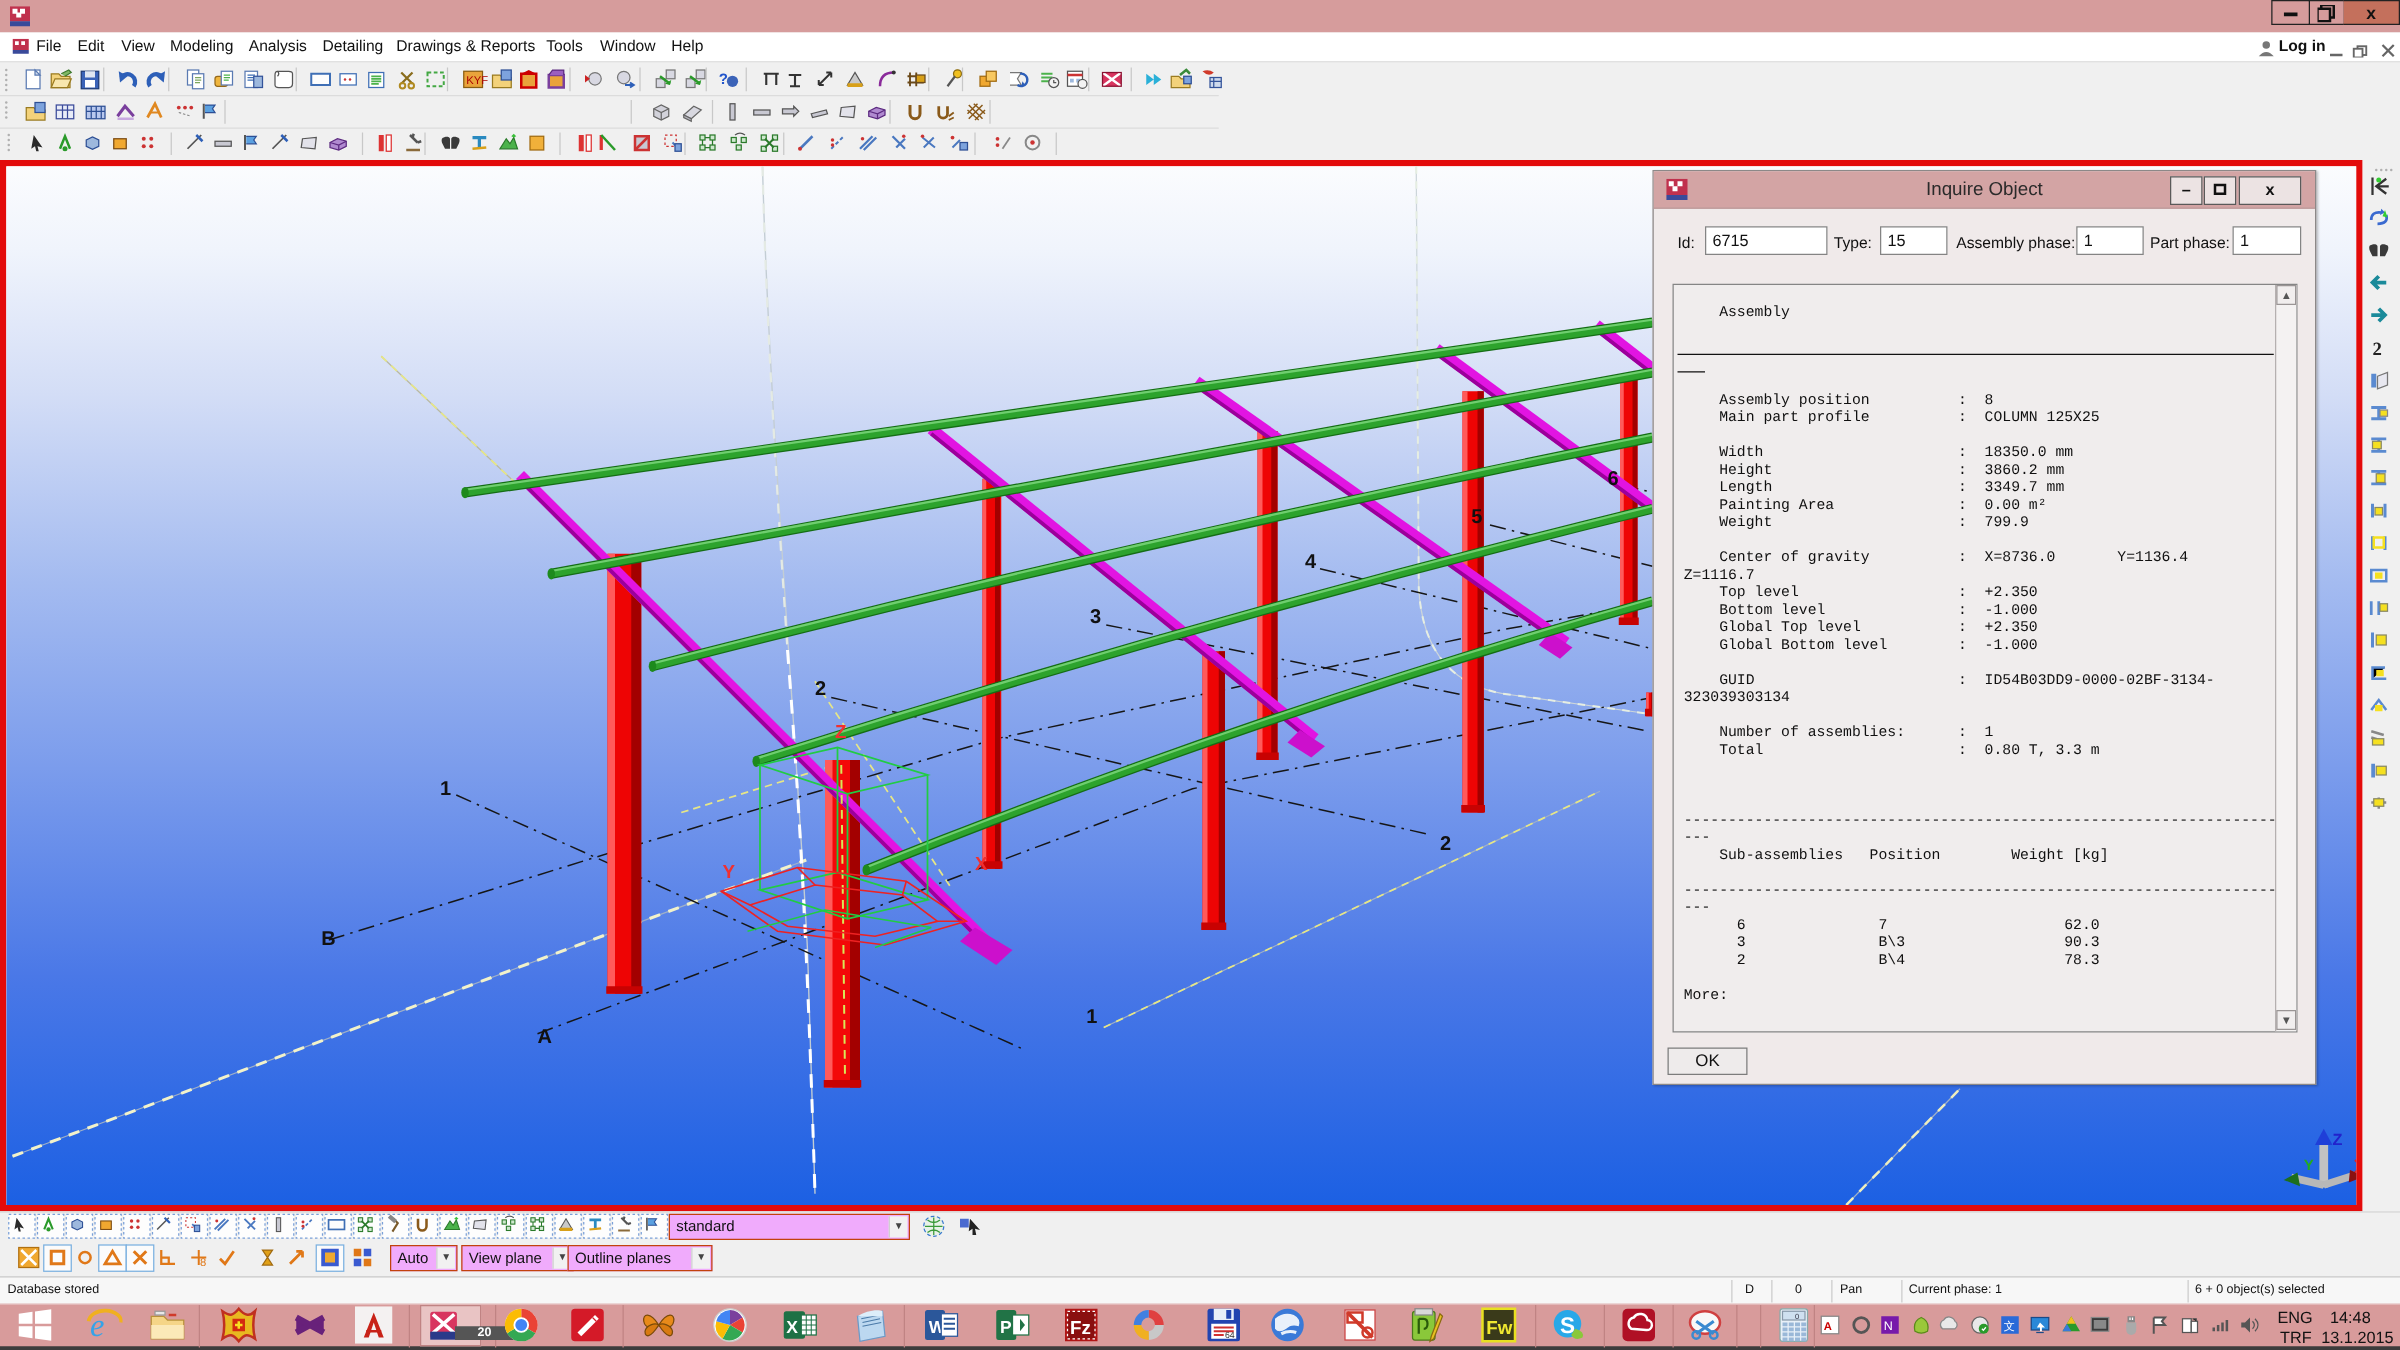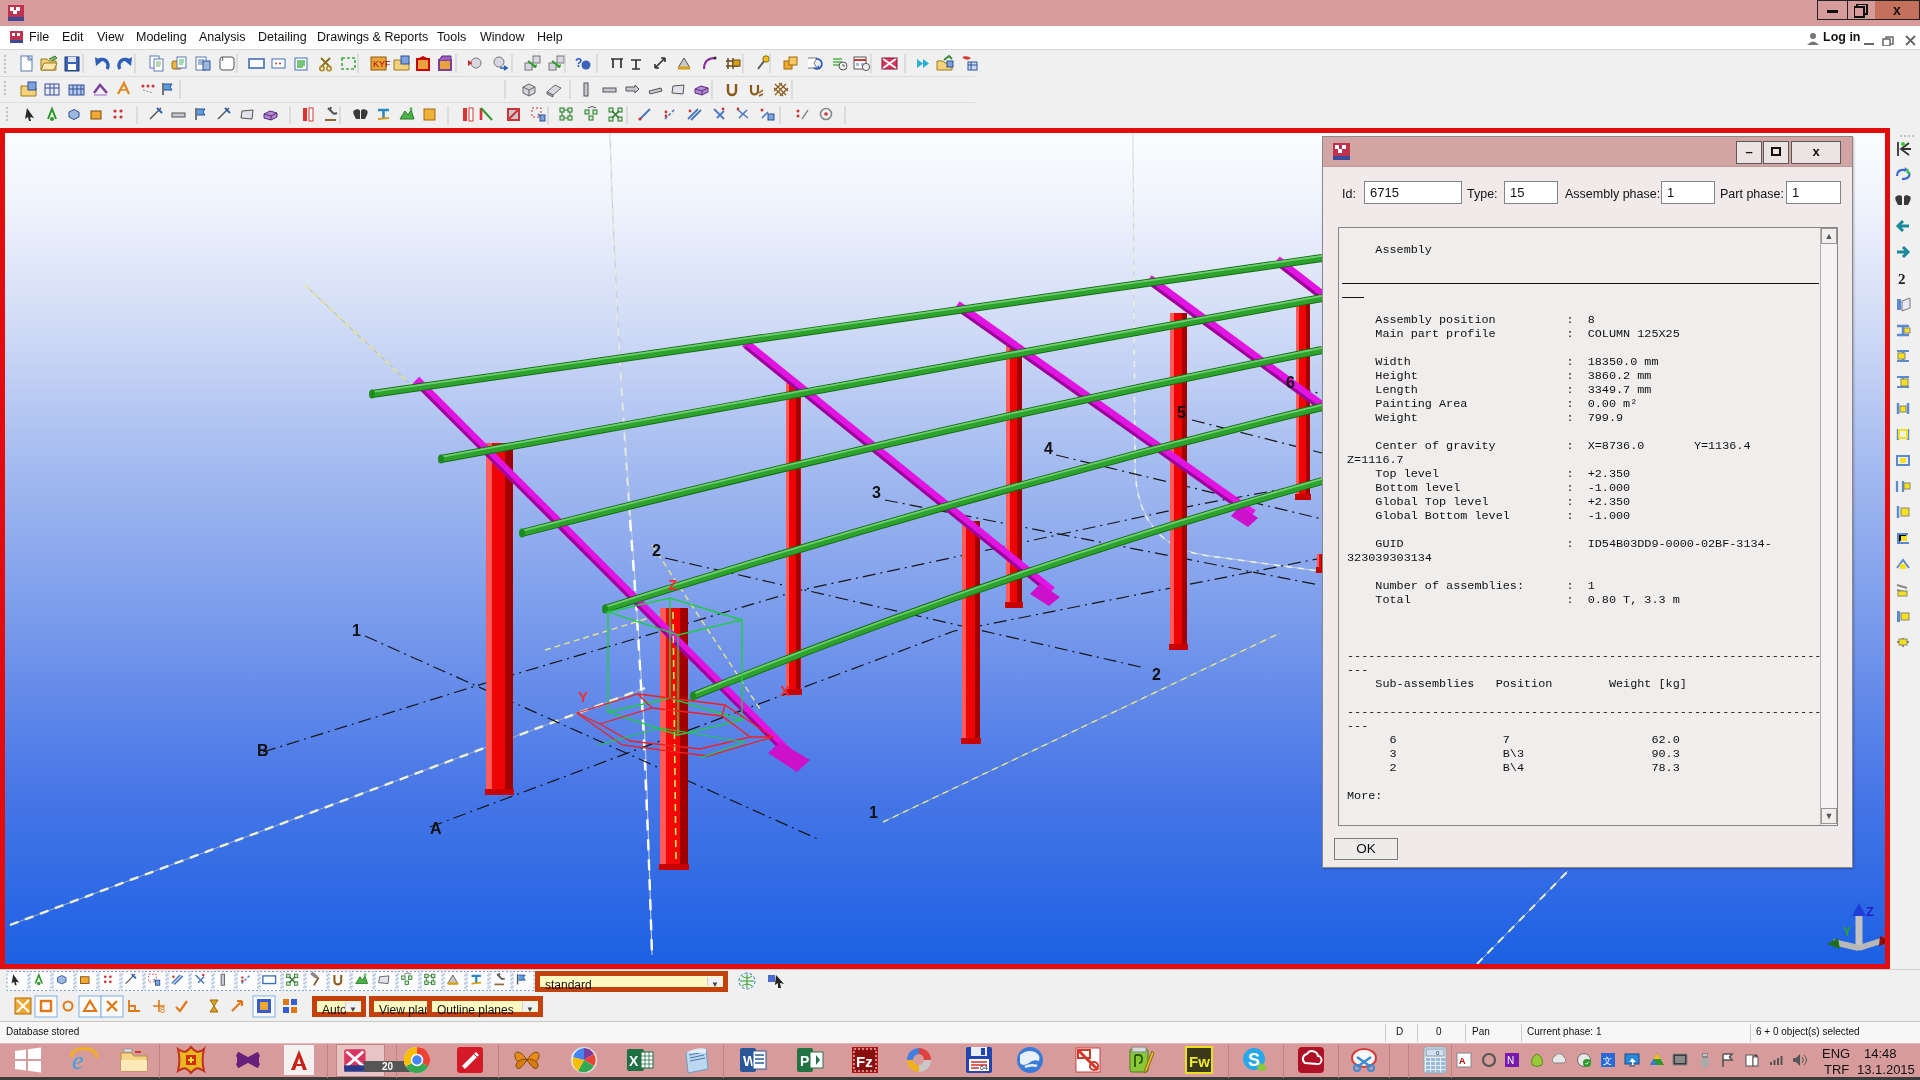--- a/index.html
+++ b/index.html
@@ -16,21 +16,21 @@
 .dlab{position:absolute;font-size:12.5px;color:#111;top:50px}
 .dfield{position:absolute;top:44px;height:23px;background:#fff;border:1px solid #848484;font-size:13px;color:#111;padding:3px 0 0 5px}
 #dtext{position:absolute;left:15px;top:90px;width:500px;height:599px;background:#f0eded;border:1px solid #858585}
 #dtext pre{font-family:"Liberation Mono",monospace;font-size:11.8px;line-height:14px;color:#101010;padding:15px 0 0 8px}
 #dscroll{position:absolute;right:0;top:0;width:17px;height:597px;background:#f4f2f2;border-left:1px solid #b5b0b0}
 .sbtn{position:absolute;left:0;width:16px;height:16px;background:#f1eeee;border:1px solid #9a9595;color:#555;font-size:9px;text-align:center;line-height:14px}
 #okbtn{position:absolute;left:11px;top:701px;width:64px;height:22px;background:#eeebeb;border:1px solid #7c7c7c;text-align:center;font-size:13.5px;padding-top:2px;color:#111}
 #statusbar{position:absolute;left:0;top:1021px;width:1920px;height:22px;background:#f7f7f7;border-top:1px solid #c8c8c8;font-size:12.5px;color:#111}
 #taskbar{position:absolute;left:0;top:1043px;width:1920px;height:37px;background:#d89b9b}
 .sep{position:absolute;top:1px;width:1px;height:34px;background:#c08383}
-.combo{position:absolute;background:#fef9c3;border:5px solid #c2410c;font-size:12px;color:#111;padding:2px 0 0 5px}
+.combo{position:absolute;background:#f0abfc;border:1px solid #c2410c;font-size:12px;color:#111;padding:2px 0 0 5px}
 .combo .arr{position:absolute;right:1px;top:1px;bottom:1px;width:15px;background:#f1f1f1;border-left:1px solid #d0d0d0;color:#444;font-size:8px;text-align:center;line-height:16px}
 .tseg{position:absolute;font-size:10px;color:#111;padding-top:4px}
 </style></head><body>
 <div id="titlebar">
     <svg class="abs" style="left:8px;top:5px" width="17" height="17">
       <rect x="0" y="0" width="16" height="12" fill="#c0314d"></rect>
       <rect x="2" y="2" width="4" height="4" fill="#fff"></rect>
       <rect x="8" y="2" width="4" height="4" fill="#fff"></rect>
       <rect x="5" y="5" width="4" height="4" fill="#fff"></rect>
       <rect x="0" y="12" width="16" height="4" fill="#3a4a9a"></rect>
@@ -707,20 +707,21 @@
   </svg>
 <div id="dlg">
     <div id="dlgtitle">
       <svg class="abs" style="left:10px;top:6px" width="18" height="18">
         <rect width="17" height="13" fill="#c0314d"></rect>
         <rect x="2" y="2" width="4" height="4" fill="#fff"></rect>
         <rect x="9" y="2" width="4" height="4" fill="#fff"></rect>
         <rect x="5" y="6" width="4" height="4" fill="#fff"></rect>
         <rect x="0" y="13" width="17" height="4" fill="#3a4a9a"></rect>
       </svg>
+      <div class="t">Inquire Object</div>
       <div class="dbtn" style="left:413px;width:26px">–</div>
       <div class="dbtn" style="left:440px;width:26px"><span style="display:inline-block;width:10px;height:9px;border:2px solid #111;margin-top:5px"></span></div>
       <div class="dbtn" style="left:468px;width:50px">x</div>
     </div>
     <div class="dlab" style="left:19px">Id:</div>
     <div class="dfield" style="left:41px;width:98px">6715</div>
     <div class="dlab" style="left:144px">Type:</div>
     <div class="dfield" style="left:181px;width:54px">15</div>
     <div class="dlab" style="left:242px">Assembly phase:</div>
     <div class="dfield" style="left:338px;width:54px">1</div>
@@ -1002,21 +1003,21 @@
     </g>
     <g transform="translate(281,4)">
       <rect x="2" y="2" width="6" height="6" fill="#e07818"></rect>
       <rect x="10" y="2" width="6" height="6" fill="#3a5ad0"></rect>
       <rect x="2" y="10" width="6" height="6" fill="#3a5ad0"></rect>
       <rect x="10" y="10" width="6" height="6" fill="#e07818"></rect>
     </g>
   </svg>
 <div class="combo" style="left:312px;top:996px;width:54px;height:21px">Auto<span class="arr">▼</span></div>
 <div class="combo" style="left:369px;top:996px;width:90px;height:21px">View plane<span class="arr">▼</span></div>
-<div class="combo" style="left:427px;top:996px;width:116px;height:21px">Outline planes<span class="arr">▼</span></div>
+<div class="combo" style="left:454px;top:996px;width:116px;height:21px">Outline planes<span class="arr">▼</span></div>
 <div id="statusbar">
     <div class="tseg" style="left:6px">Database stored</div>
     <div class="abs" style="left:1385px;top:2px;width:1px;height:18px;background:#cccccc"></div>
     <div class="abs" style="left:1417px;top:2px;width:1px;height:18px;background:#cccccc"></div>
     <div class="abs" style="left:1465px;top:2px;width:1px;height:18px;background:#cccccc"></div>
     <div class="abs" style="left:1521px;top:2px;width:1px;height:18px;background:#cccccc"></div>
     <div class="abs" style="left:1750px;top:2px;width:1px;height:18px;background:#cccccc"></div>
     <div class="tseg" style="left:1396px">D</div>
     <div class="tseg" style="left:1436px">0</div>
     <div class="tseg" style="left:1472px">Pan</div>

